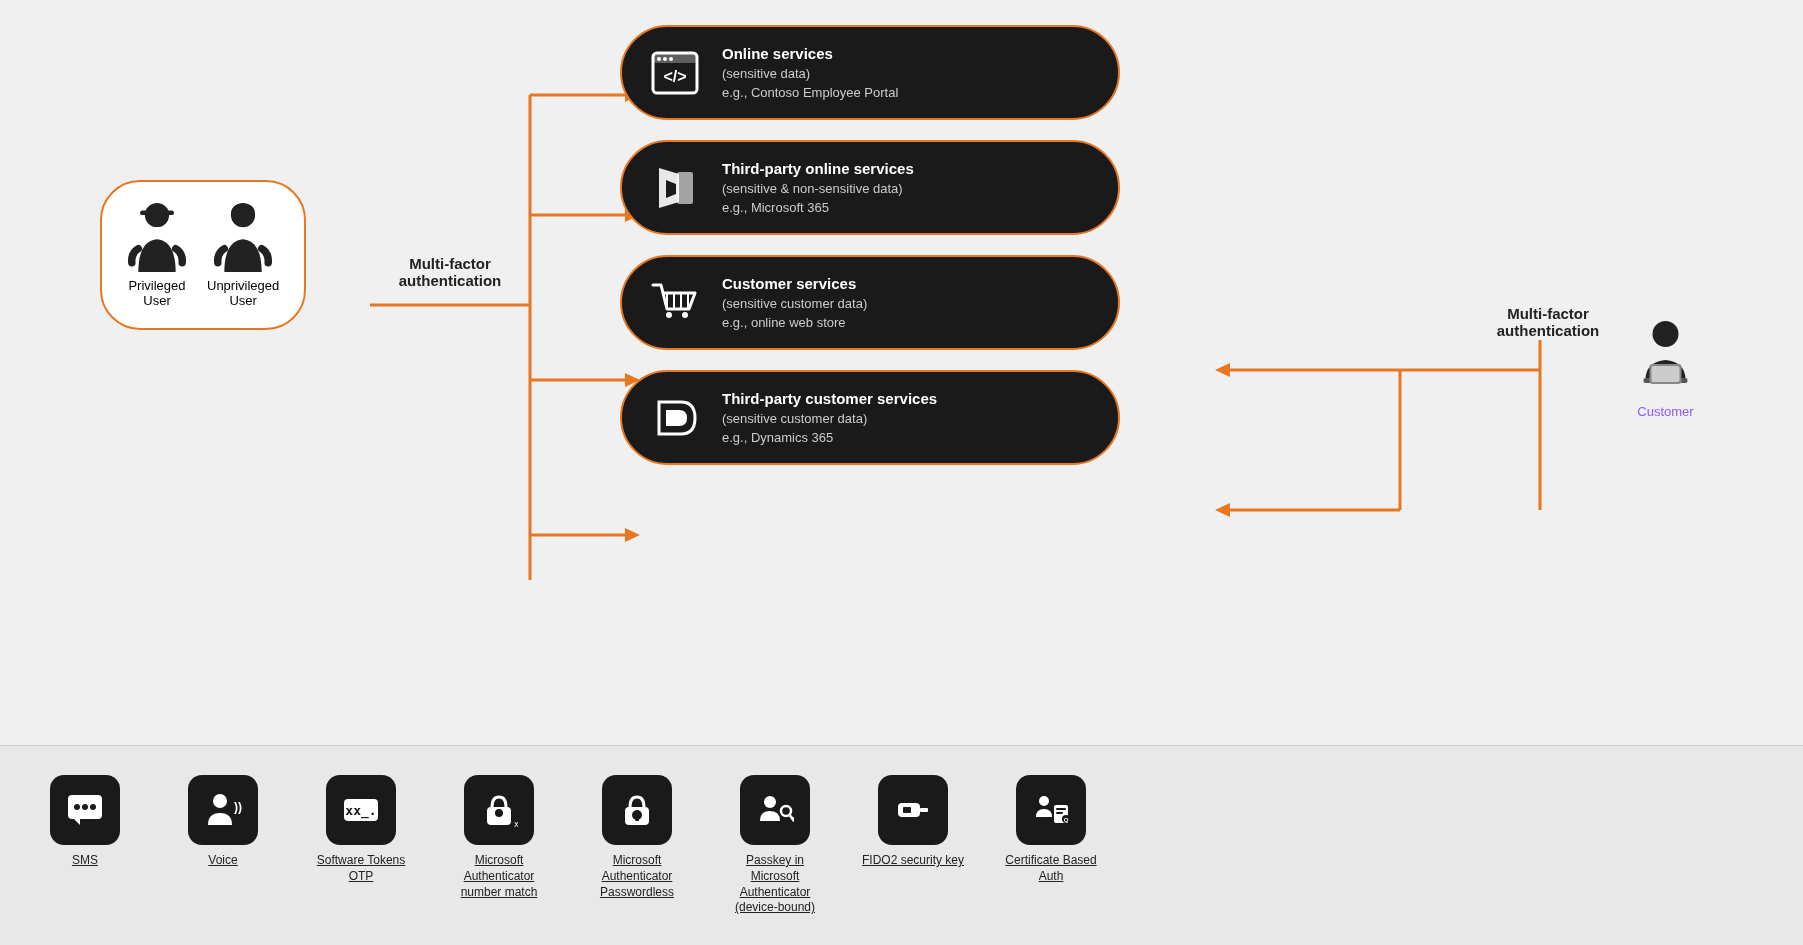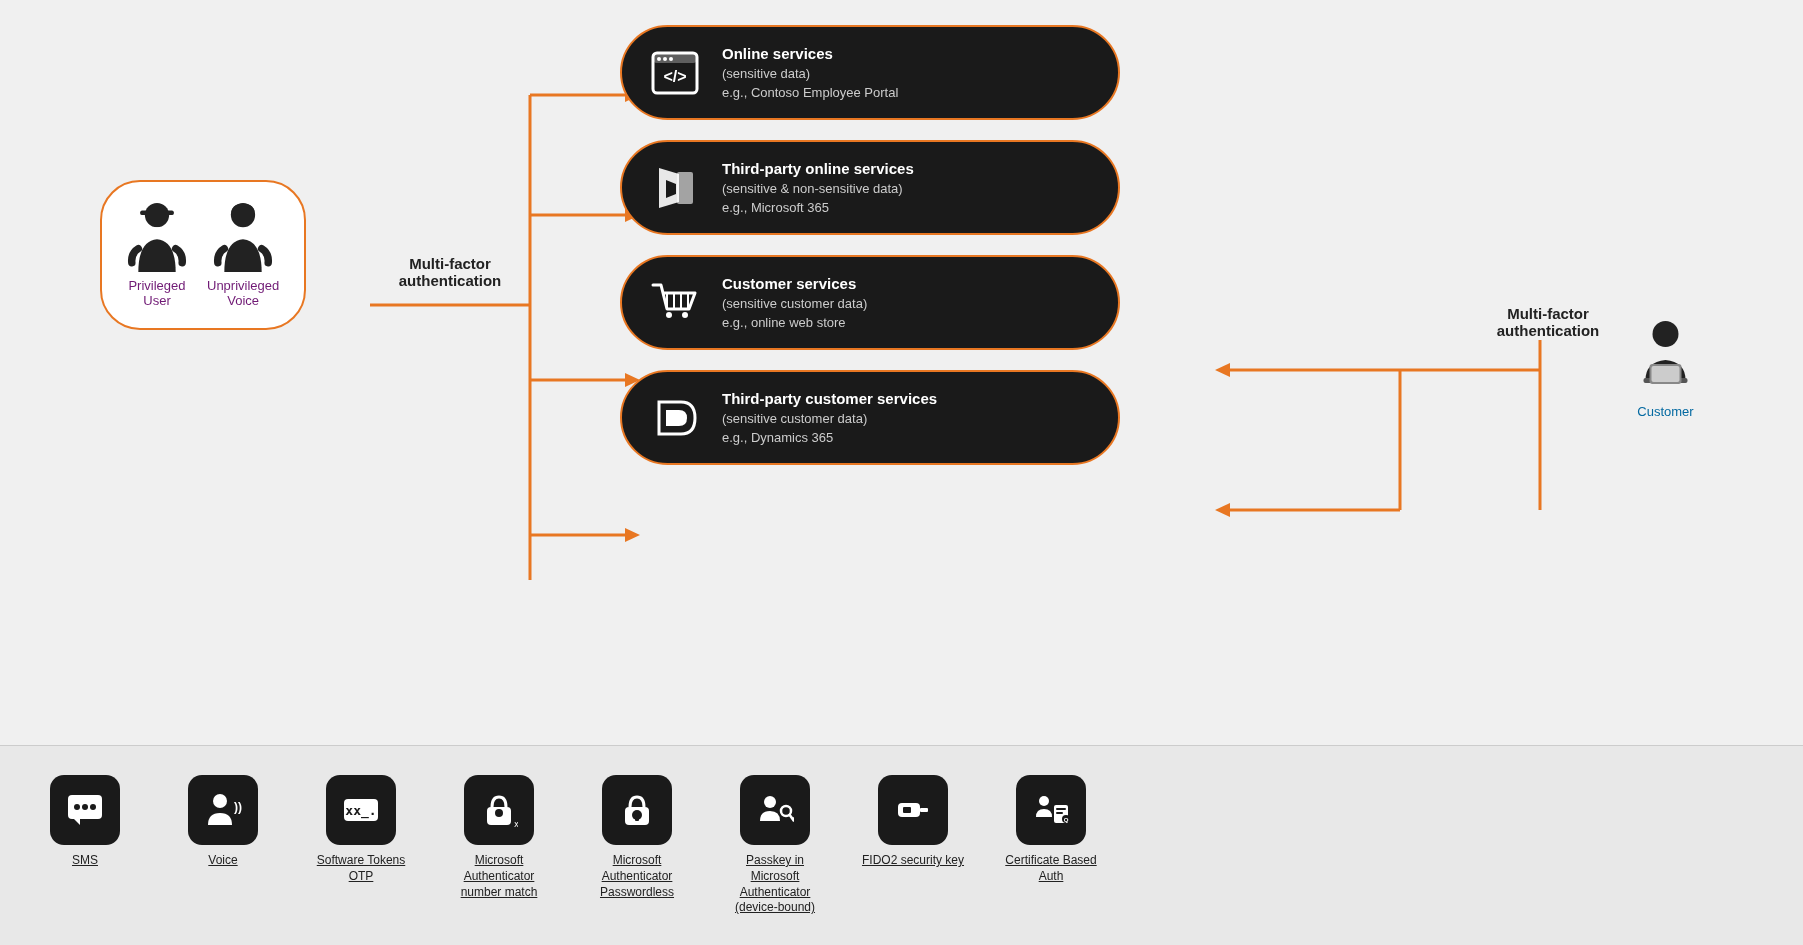--- a/index.html
+++ b/index.html
@@ -50,21 +50,21 @@
     }
 
     .user-icon-svg {
       width: 60px;
       height: 70px;
     }
 
     .user-label {
       font-size: 13px;
       text-align: center;
-      color: #701a75;
+      color: #000000;
     }
 
     
     .mfa-label-left {
       position: absolute;
       left: 380px;
       top: 255px;
       font-weight: 700;
       font-size: 15px;
       color: #222;
@@ -139,21 +139,21 @@
     }
 
     .customer-icon svg {
       width: 65px;
       height: 75px;
       fill: #222;
     }
 
     .customer-label {
       font-size: 13px;
-      color: #0369a1;
+      color: #8b5cf6;
       text-align: center;
     }
 
     .mfa-label-right {
       position: absolute;
       right: 190px;
       top: 305px;
       font-weight: 700;
       font-size: 15px;
       color: #222;
@@ -273,21 +273,21 @@
           <circle cx="30" cy="14" r="13" fill="#222"></circle>
 
           <path d="M17 14 Q17 2 30 2 Q43 2 43 14 Q43 8 36 6 Q30 4 24 6 Q18 8 17 14Z" fill="#222"></path>
 
           <path d="M10 75 Q10 42 30 40 Q50 42 50 75Z" fill="#222"></path>
 
           <path d="M10 50 Q2 55 3 65" stroke="#222" stroke-width="8" fill="none" stroke-linecap="round"></path>
           <path d="M50 50 Q58 55 57 65" stroke="#222" stroke-width="8" fill="none" stroke-linecap="round"></path>
         </svg>
         <span class="user-label" style="white-space:pre-line">Unprivileged
-Voice</span>
+User</span>
       </div>
     </div>
 
     <div class="mfa-label-left">
       <span style="white-space:pre-line">Multi-factor
 authentication</span>
     </div>
 
     <svg class="arrow-svg" style="left:0;top:0;width:660px;height:680px;" viewBox="0 0 660 680">
 

